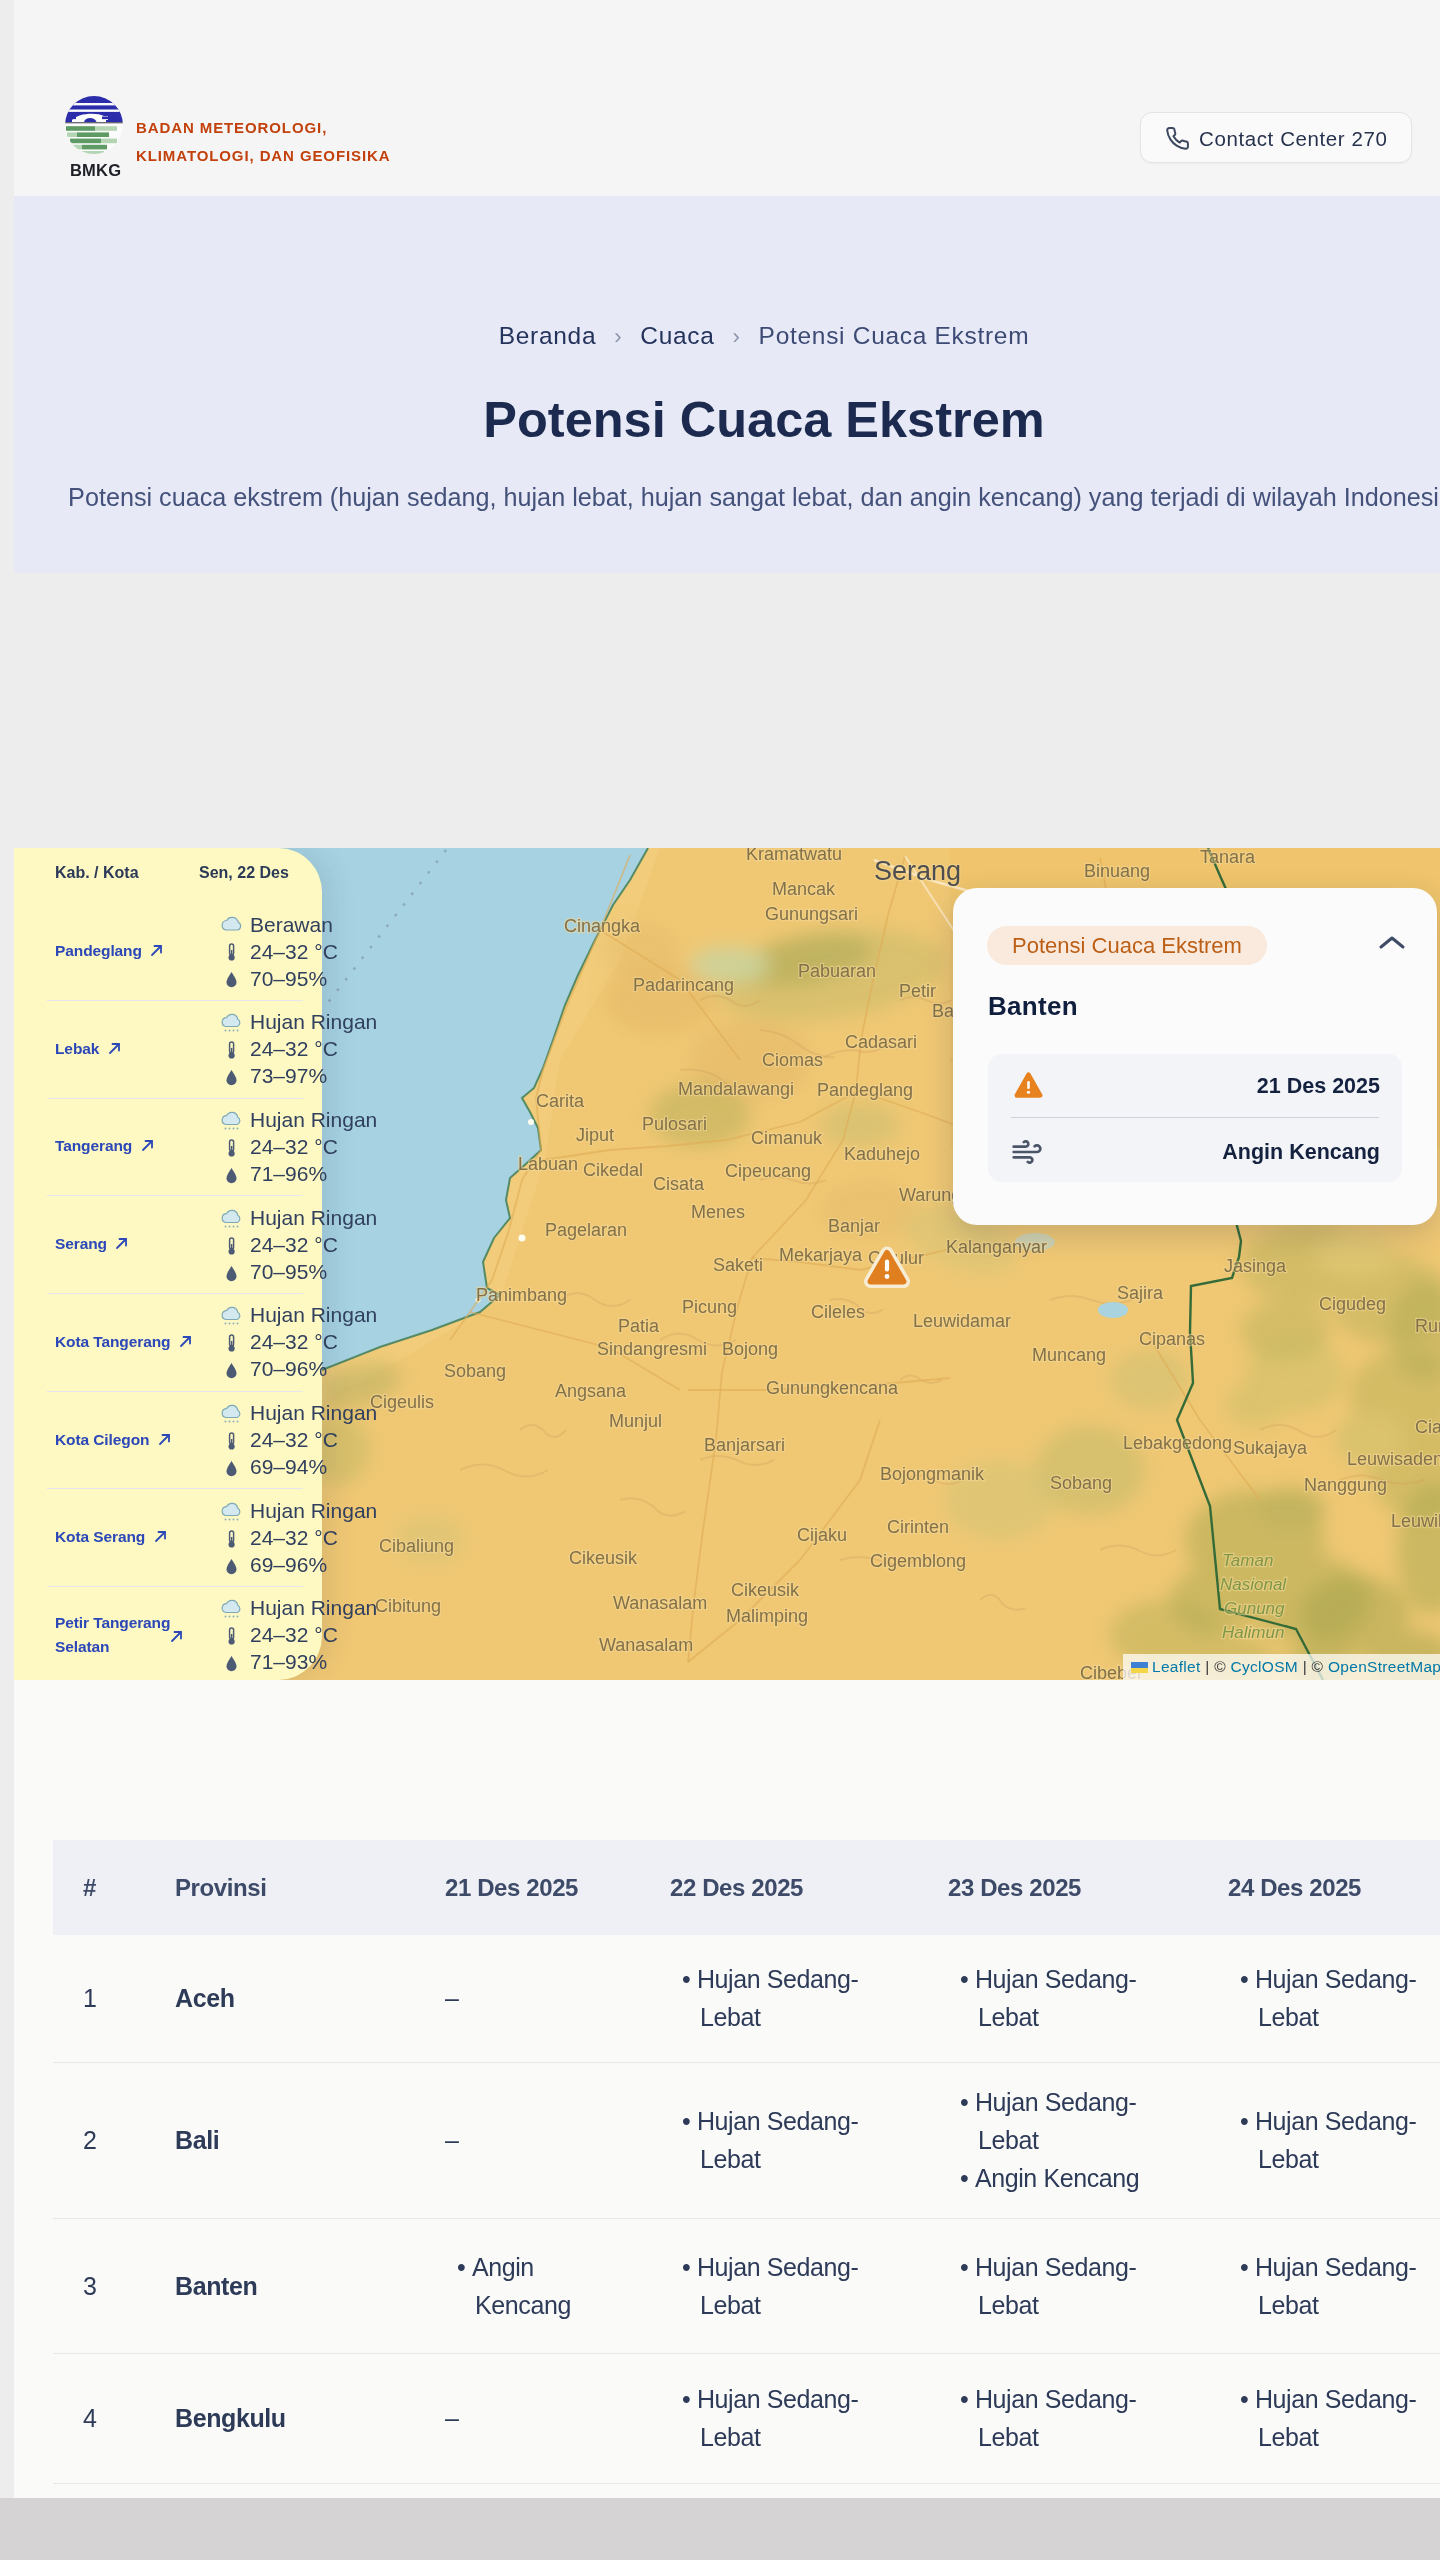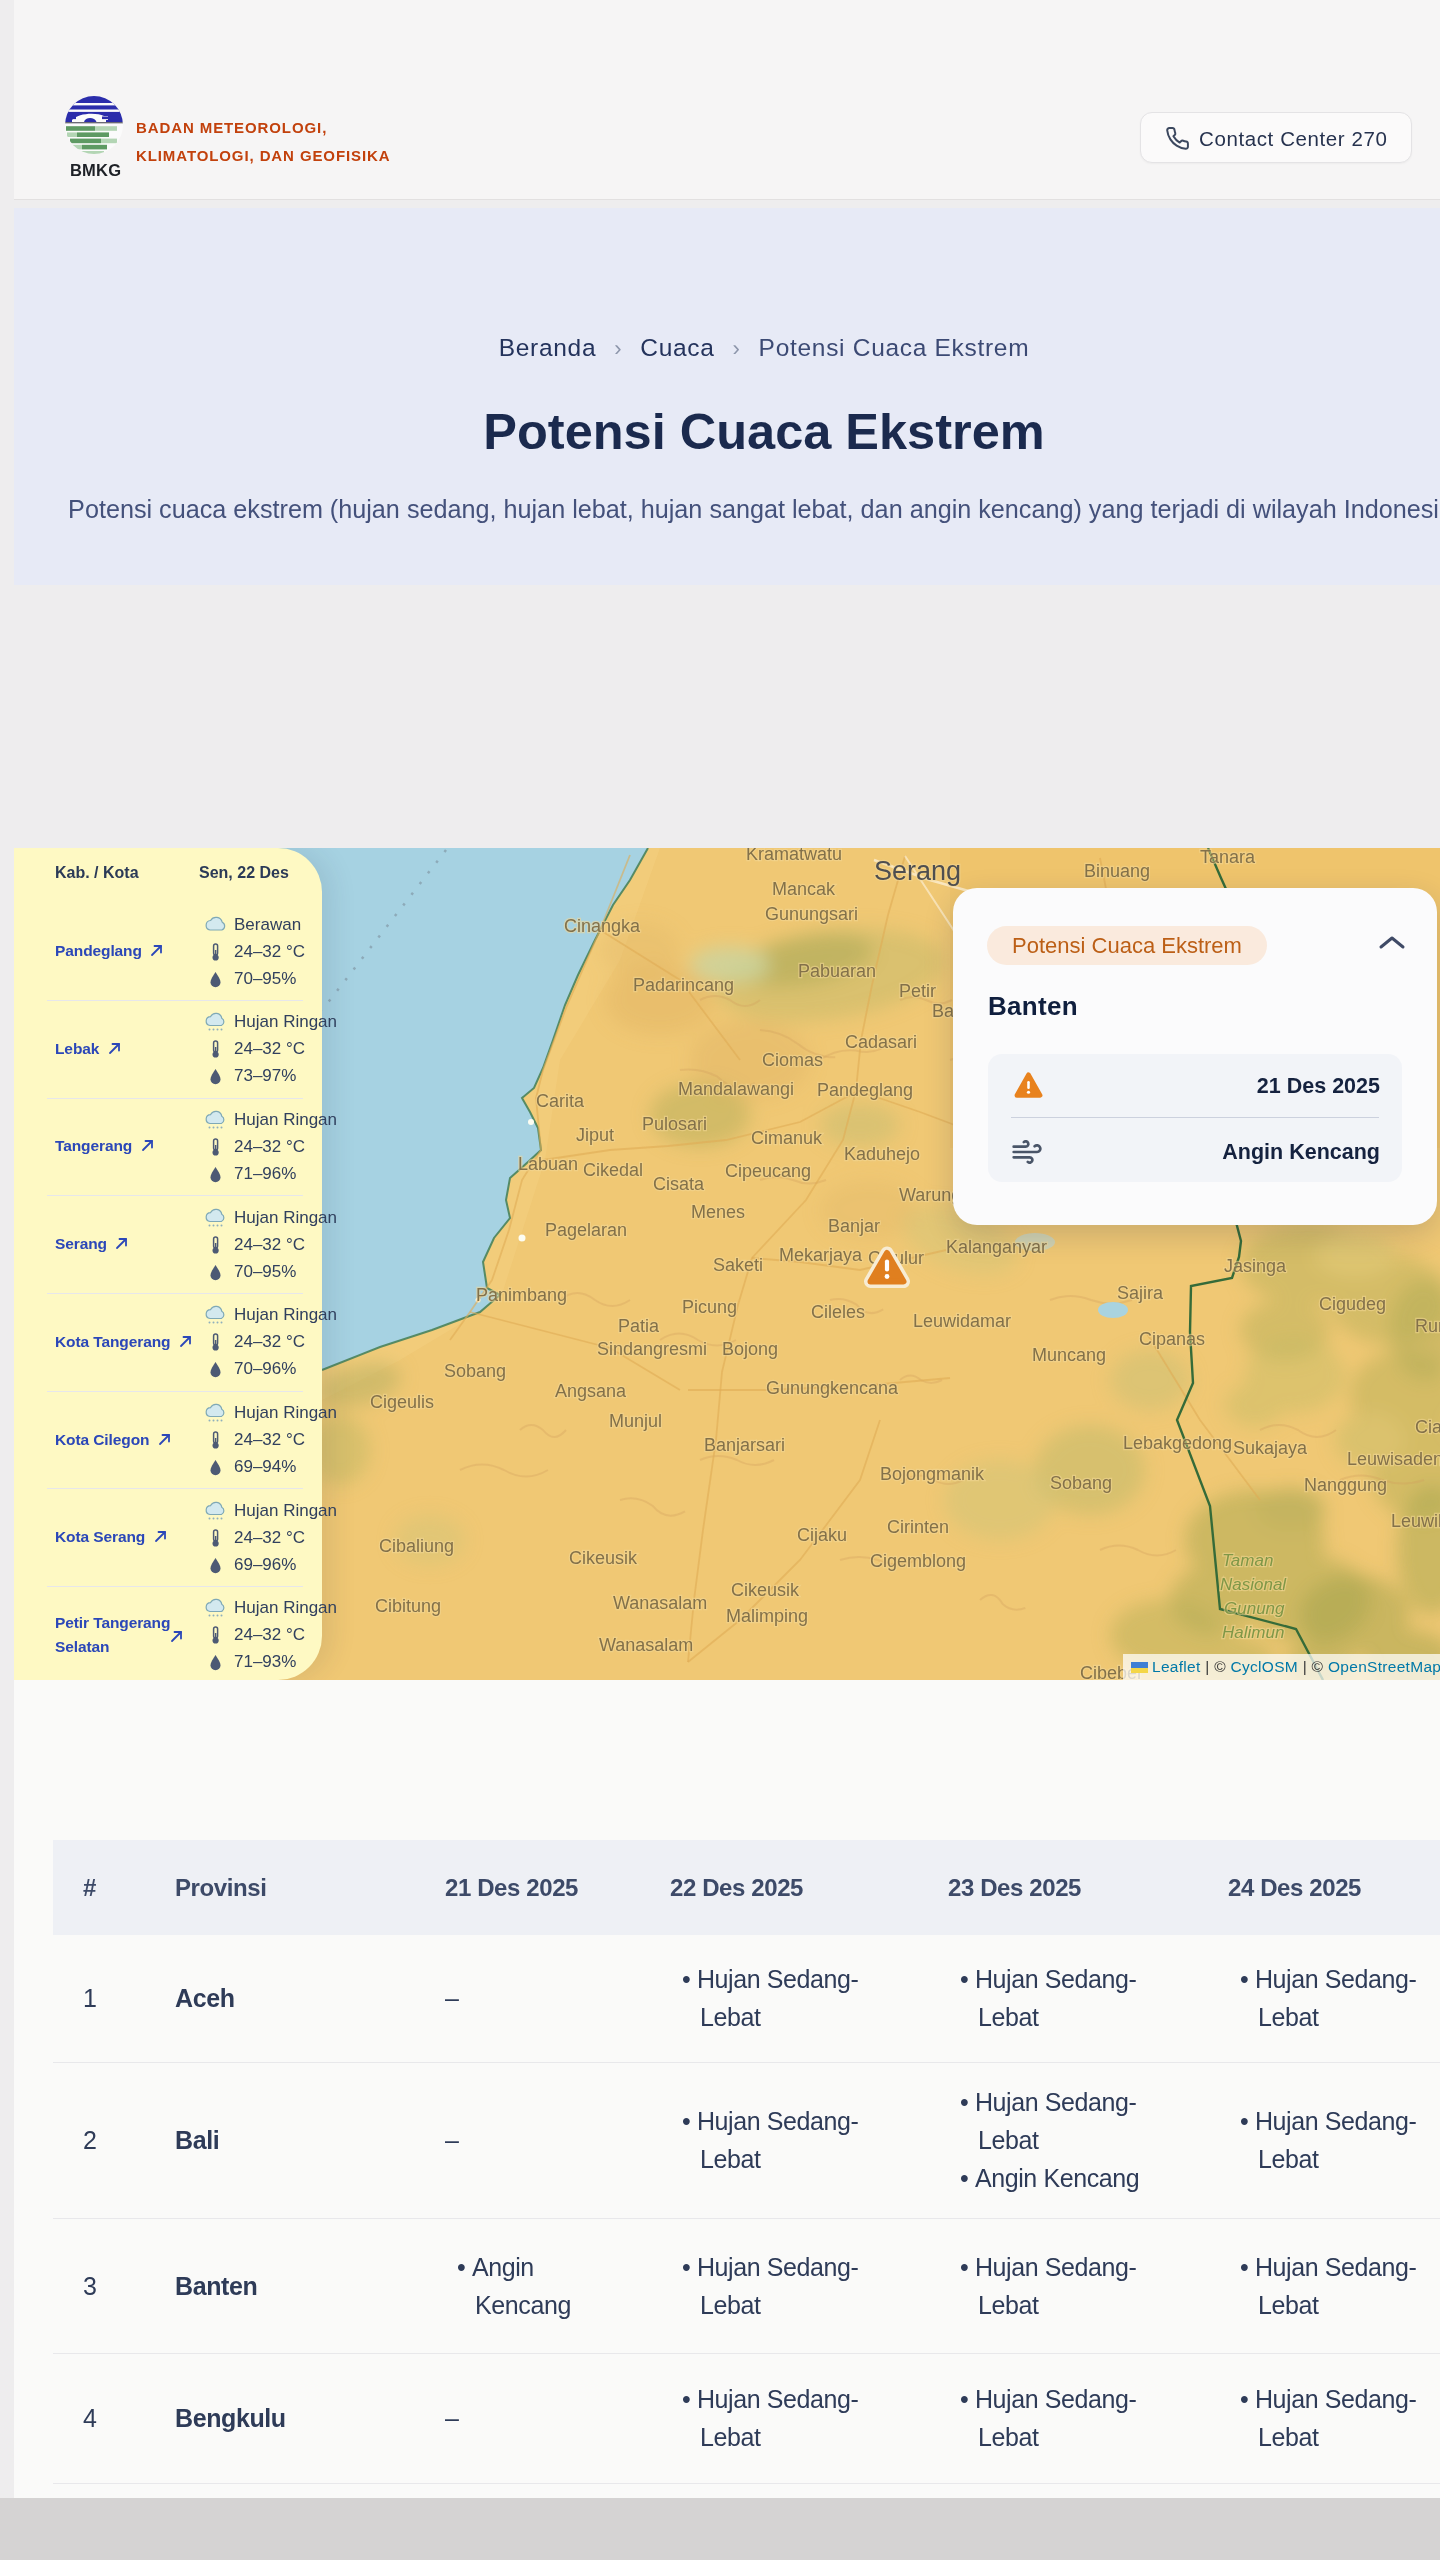--- a/index.html
+++ b/index.html
@@ -9,42 +9,42 @@
   .abs { position:absolute; }
 
   
   .header { left:14px; top:0; width:1426px; height:200px; background:#f6f5f5; border-bottom:1px solid #e2e0e0; }
   .agency { left:122px; top:114px; font-size:15px; font-weight:bold; letter-spacing:0.9px; color:#c2410c; line-height:28px; }
   .contact { left:1126px; top:112px; width:272px; height:51px; background:#fbfafa; border:1px solid #e4e3e5; border-radius:12px; box-shadow:0 1px 2px rgba(0,0,0,0.04); }
   .contact span { position:absolute; left:58px; top:14px; font-size:20.5px; letter-spacing:0.6px; color:#26324e; }
   .bmkgtxt { left:56px; top:161px; font-size:16.5px; font-weight:bold; color:#1d2026; letter-spacing:0.2px; }
 
   
-  .hero { left:14px; top:208px; width:1426px; height:377px; background:#e7eaf6; }
+  .hero { left:14px; top:196px; width:1426px; height:377px; background:#e7eaf6; }
   .crumbs { left:0; top:126px; width:1500px; text-align:center; font-size:24.5px; letter-spacing:0.7px; color:#24335c; }
   .crumbs .sep { color:#8d96ab; padding:0 18px; font-size:22px; }
   .crumbs .cur { color:#3c4a74; }
   .herotitle { left:0; top:194px; width:1500px; text-align:center; font-size:50.5px; font-weight:bold; color:#1b2a4e; letter-spacing:0px; }
   .herodesc { left:0; top:287px; width:1500px; text-align:center; font-size:25.2px; color:#44517b; white-space:nowrap; }
 
   
   .tabsarea { left:14px; top:641px; width:1426px; height:207px; background:#f8f7f6; }
   .tab { position:absolute; top:76px; height:60px; border-radius:12px; text-align:center; line-height:58px; font-size:21px; }
   .tab1 { left:542px; width:133px; background:#dee3f7; border:2px solid #5b6cc0; color:#2c3f8f; font-weight:bold; }
   .tab2 { left:699px; width:123px; background:#fdfdfd; border:1px solid #e2e2e6; color:#3a4660; }
   .tab3 { left:847px; width:112px; background:#fdfdfd; border:1px solid #e2e2e6; color:#3a4660; }
 
   
   .maparea { left:14px; top:848px; width:1426px; height:832px; overflow:hidden; }
 
   
   .sidebar { left:0px; top:0px; width:308px; height:832px; background:#fef9c3; border-radius:0 44px 44px 0; box-shadow:10px 0 26px rgba(40,50,70,0.10); }
   .sb-h { position:absolute; font-size:16px; font-weight:bold; color:#2b3a57; }
   .cityname { position:absolute; left:41px; font-size:15.5px; font-weight:bold; color:#2b47b8; line-height:24px; width:130px; letter-spacing:-0.1px; }
-  .wline { position:absolute; left:190px; height:27px; font-size:17px; color:#31405e; line-height:27px; white-space:nowrap; }
+  .wline { position:absolute; left:206px; height:27px; font-size:21px; color:#31405e; line-height:27px; white-space:nowrap; }
   .wline svg { vertical-align:middle; margin-right:7px; }
   .sbdiv { position:absolute; left:33px; width:256px; border-top:1px solid #e7e7eb; }
 
   
   .popup { left:939px; top:40px; width:484px; height:337px; background:#fbfbfc; border-radius:24px; box-shadow:0 10px 30px rgba(30,40,70,0.18); }
   .pill { position:absolute; left:34px; top:38px; width:280px; height:39px; background:#faeadd; border-radius:20px; text-align:center; line-height:39px; font-size:22px; color:#bc5f16; }
   .banten { position:absolute; left:35px; top:103px; font-size:26px; font-weight:bold; color:#101f3e; letter-spacing:0.3px; }
   .ppanel { position:absolute; left:35px; top:166px; width:414px; height:128px; background:#f2f4f8; border-radius:14px; }
   .ppanel .d1 { position:absolute; left:23px; top:63px; width:368px; border-top:1px solid #ccd1de; }
   .prow-t { position:absolute; right:22px; font-size:21.5px; font-weight:bold; color:#15223f; }

